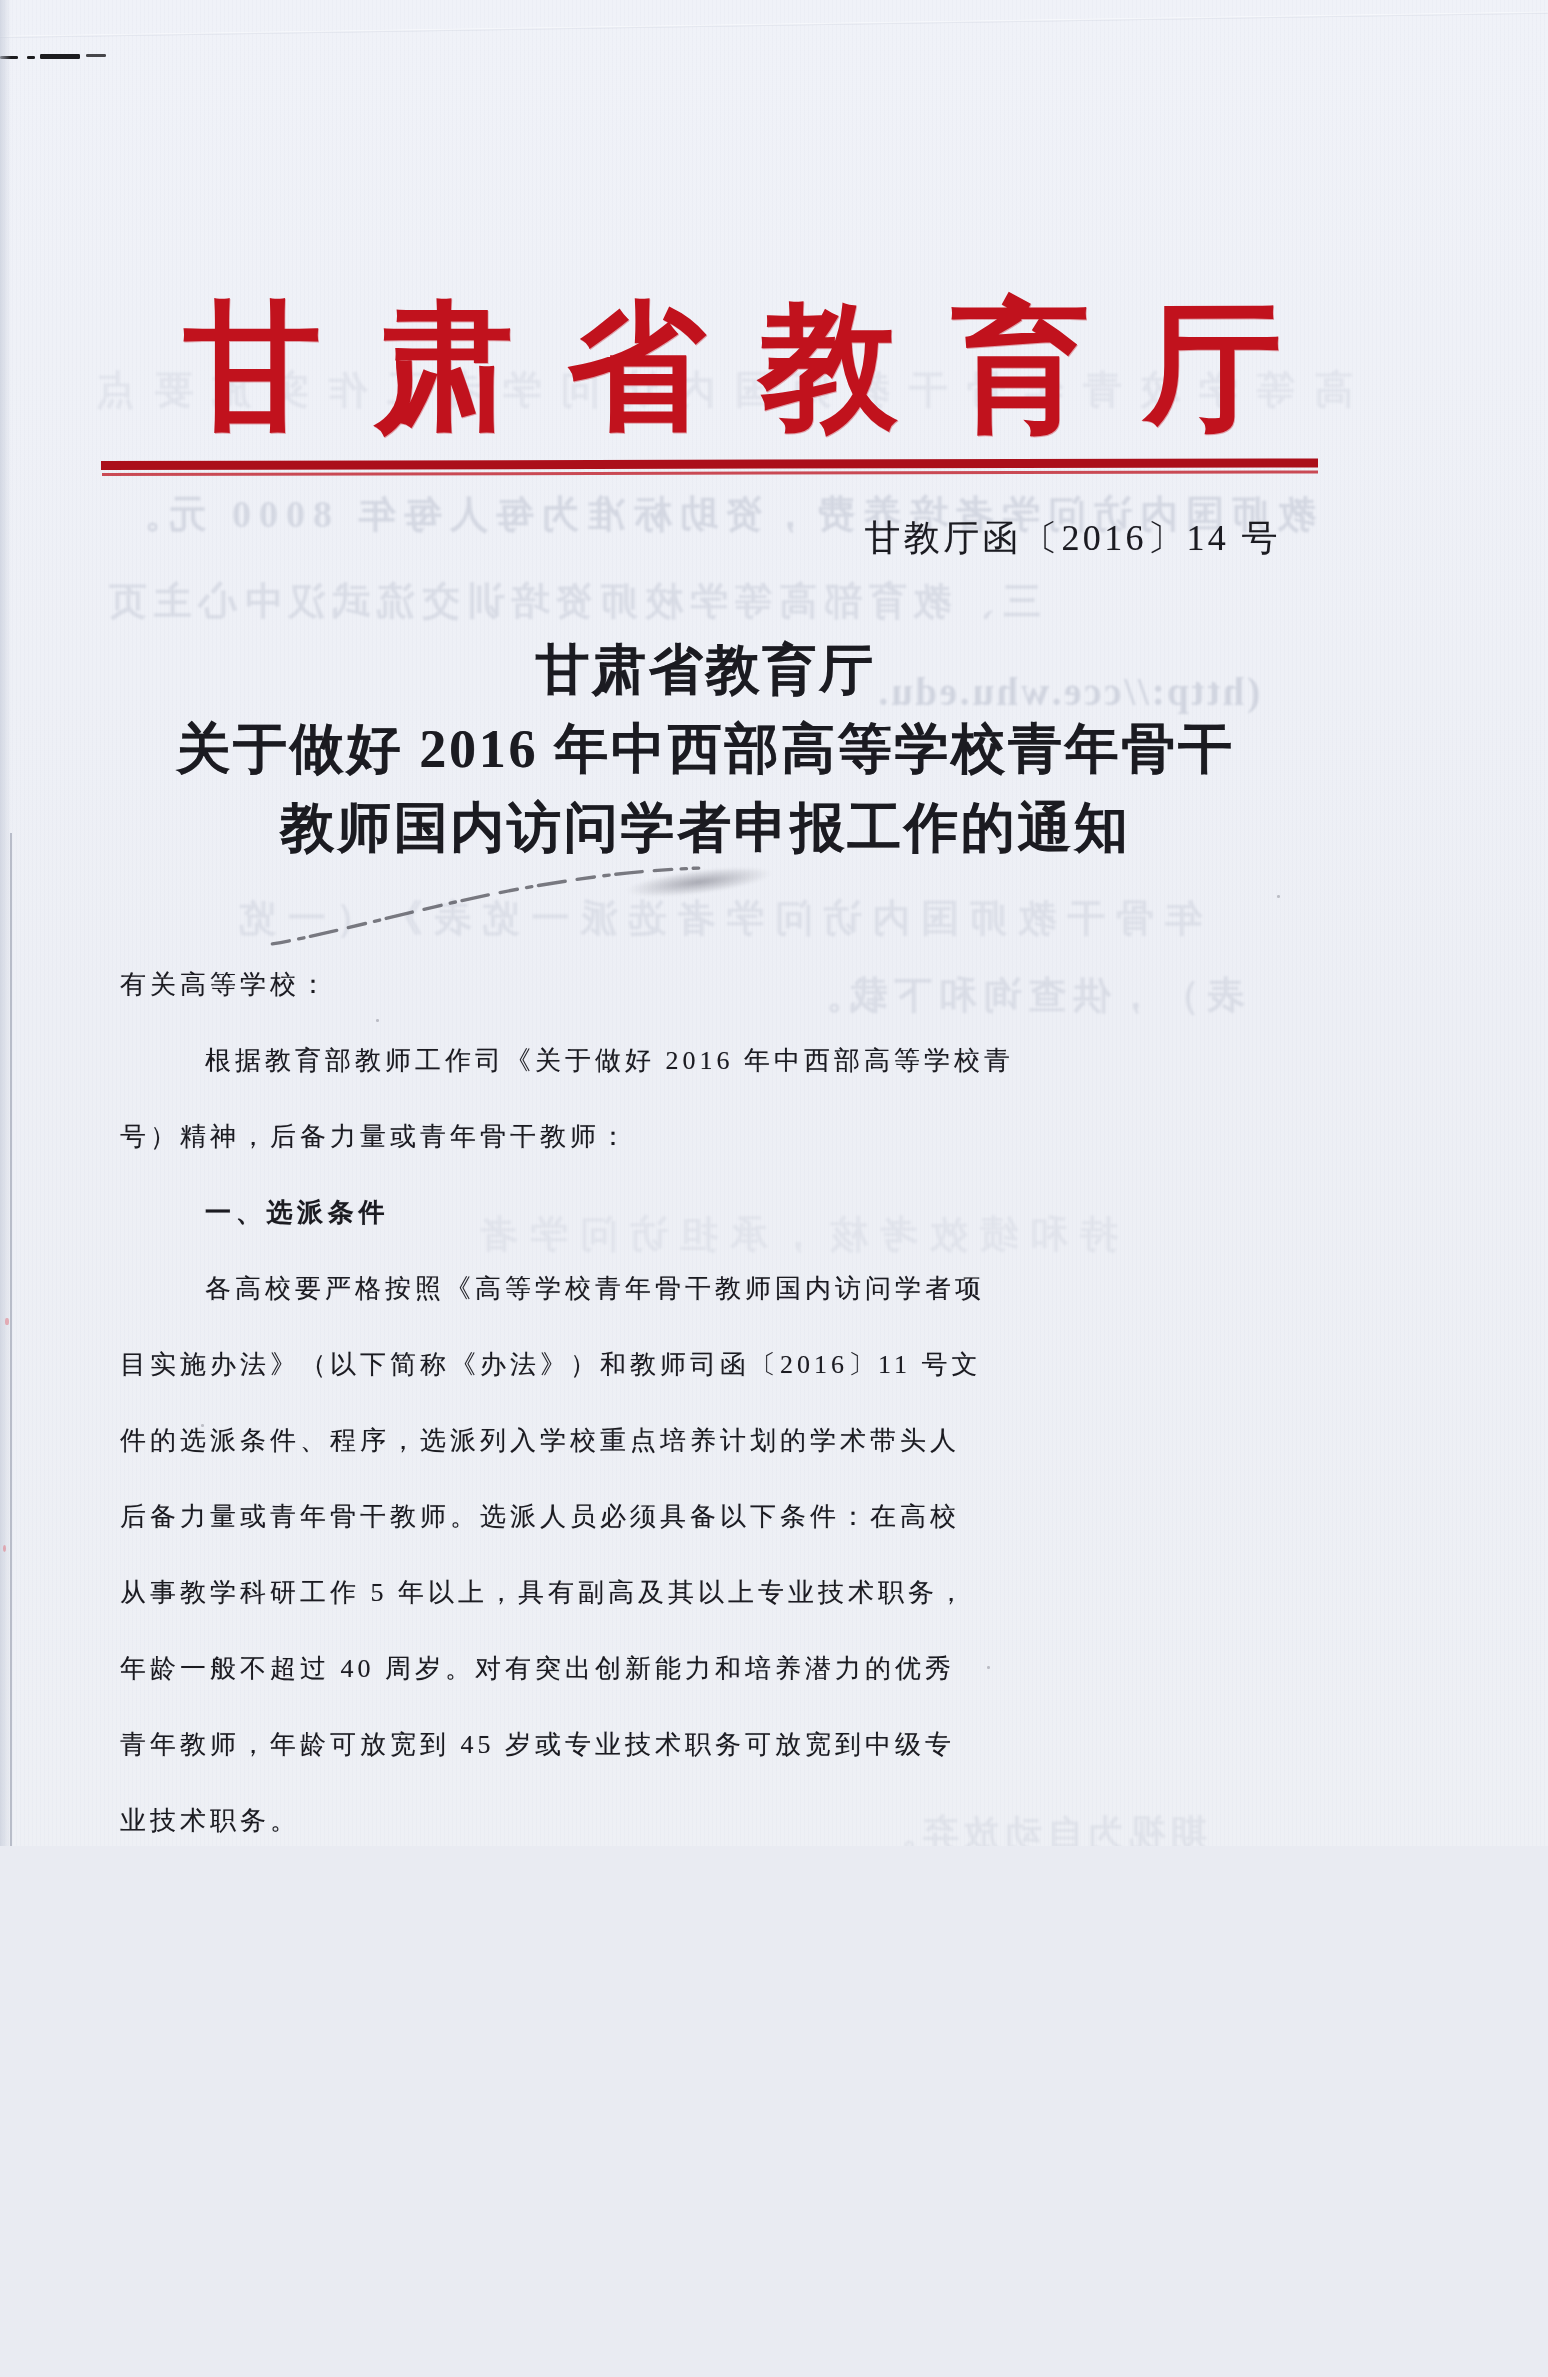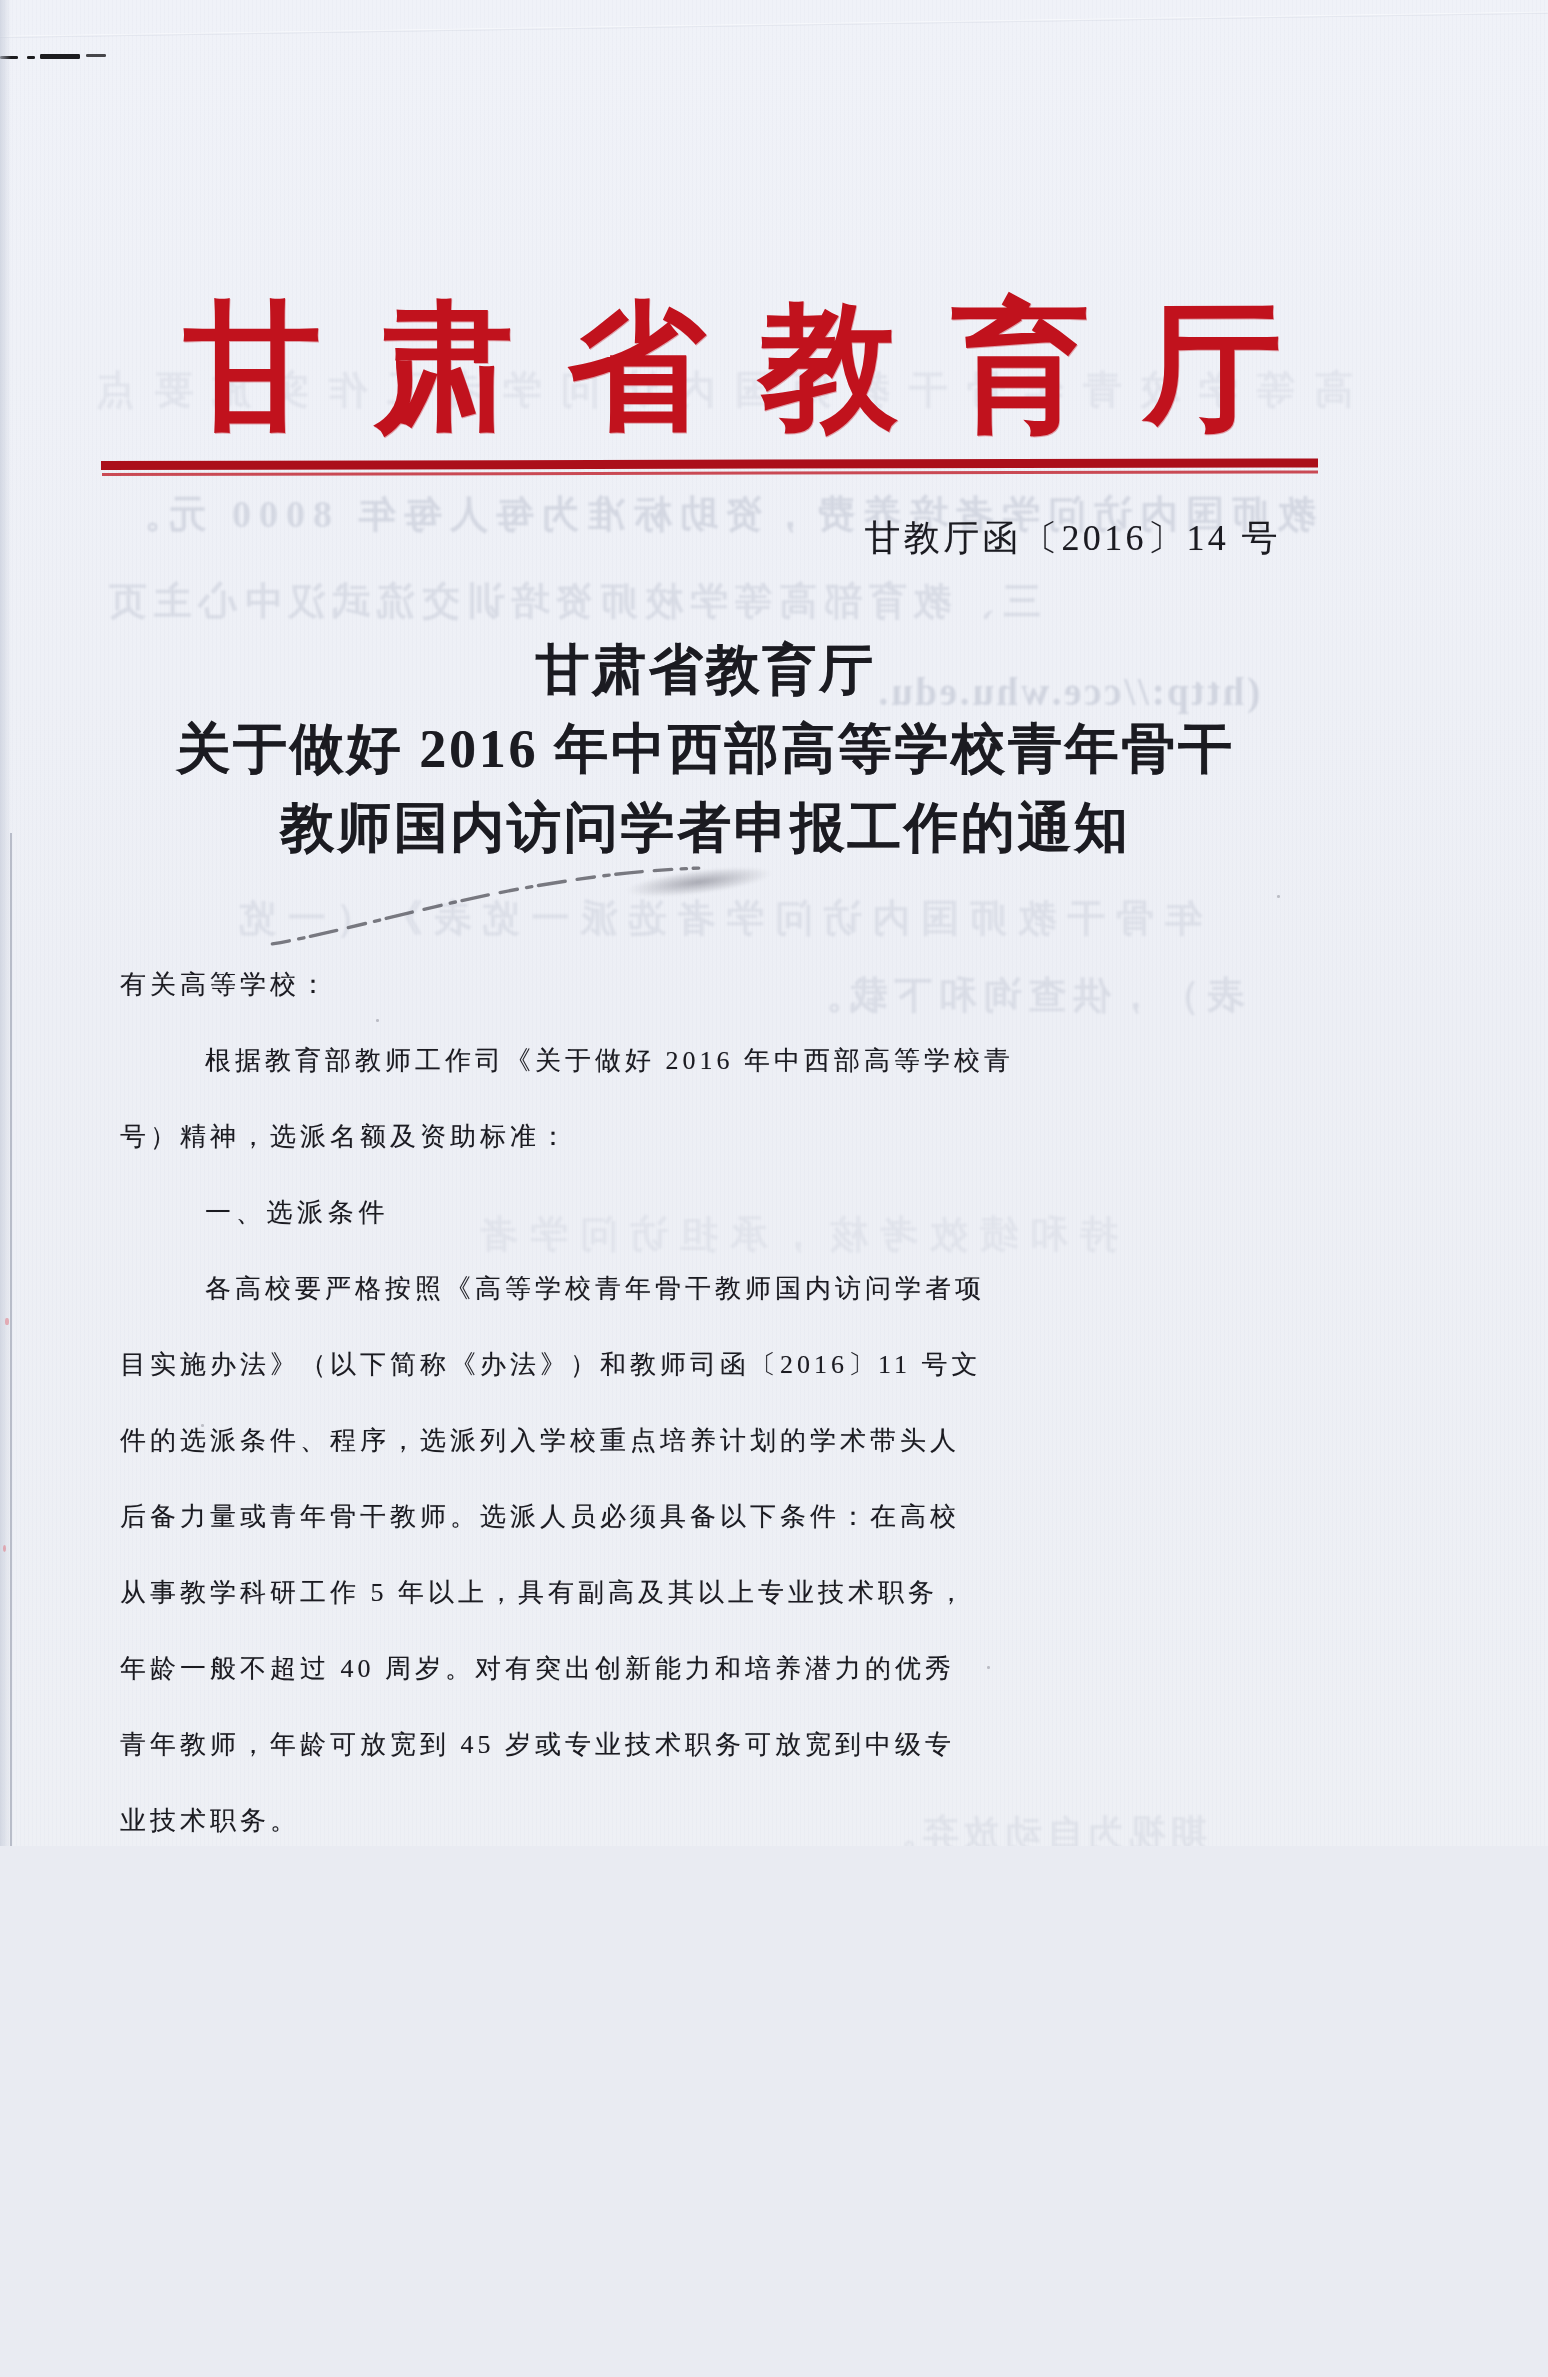--- a/index.html
+++ b/index.html
@@ -106,21 +106,21 @@
   }
   .body-block{
     position:absolute;left:120px;top:947px;width:1204px;
   }
   .body-line{
     font-size:26px;line-height:76px;height:76px;
     letter-spacing:4px;white-space:nowrap;
     text-shadow:0 0 0.7px rgba(27,27,33,0.35);
   }
   .body-line.indent{padding-left:85px;}
-  .body-line.bold{font-weight:400;letter-spacing:4.7px;}
+  .body-line.bold{font-weight:700;letter-spacing:4.7px;}
   .page-number{
     position:absolute;left:1197px;top:2073px;
     font-size:34px;letter-spacing:6px;
     text-shadow:0 0 0.7px rgba(27,27,33,0.3);
   }
   .ghost-eight{
     position:absolute;left:1269px;top:2079px;font-size:35px;color:#8a93ad;
     opacity:.28;filter:blur(1px);transform:scaleX(-1);
   }
 </style>
@@ -173,21 +173,21 @@
 
   <svg class="pencil-scribble" width="470" height="94" viewBox="0 0 700 140">
     <path d="M5,125 C 120,105 260,60 420,35 C 500,22 560,15 640,12" fill="none" stroke="#3a3a42" stroke-width="5" stroke-linecap="round" stroke-dasharray="26 14 8 10 40 18"></path>
   </svg>
   <div class="title-smudge"></div>
 
   <div class="body-block">
 
   <div class="body-line">有关高等学校：</div>
       <div class="body-line indent">根据教育部教师工作司《关于做好 2016 年中西部高等学校青</div>
-      <div class="body-line">号）精神，选派名额及资助标准：</div>
+      <div class="body-line">号）精神，后备力量或青年骨干教师：</div>
       <div class="body-line bold indent">一、选派条件</div>
       <div class="body-line indent">各高校要严格按照《高等学校青年骨干教师国内访问学者项</div>
       <div class="body-line">目实施办法》（以下简称《办法》）和教师司函〔2016〕11 号文</div>
       <div class="body-line">件的选派条件、程序，选派列入学校重点培养计划的学术带头人</div>
       <div class="body-line">后备力量或青年骨干教师。选派人员必须具备以下条件：在高校</div>
       <div class="body-line">从事教学科研工作 5 年以上，具有副高及其以上专业技术职务，</div>
       <div class="body-line">年龄一般不超过 40 周岁。对有突出创新能力和培养潜力的优秀</div>
       <div class="body-line">青年教师，年龄可放宽到 45 岁或专业技术职务可放宽到中级专</div>
       <div class="body-line">业技术职务。</div>
       <div class="body-line bold indent">二、选派名额及资助标准</div>

